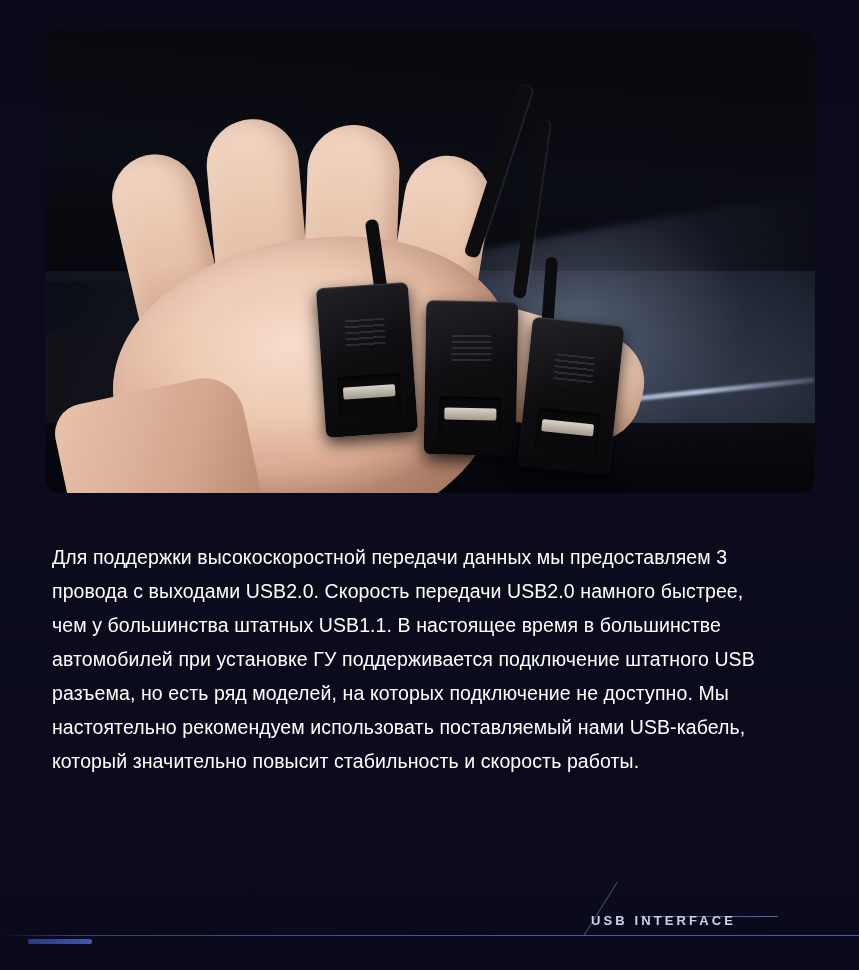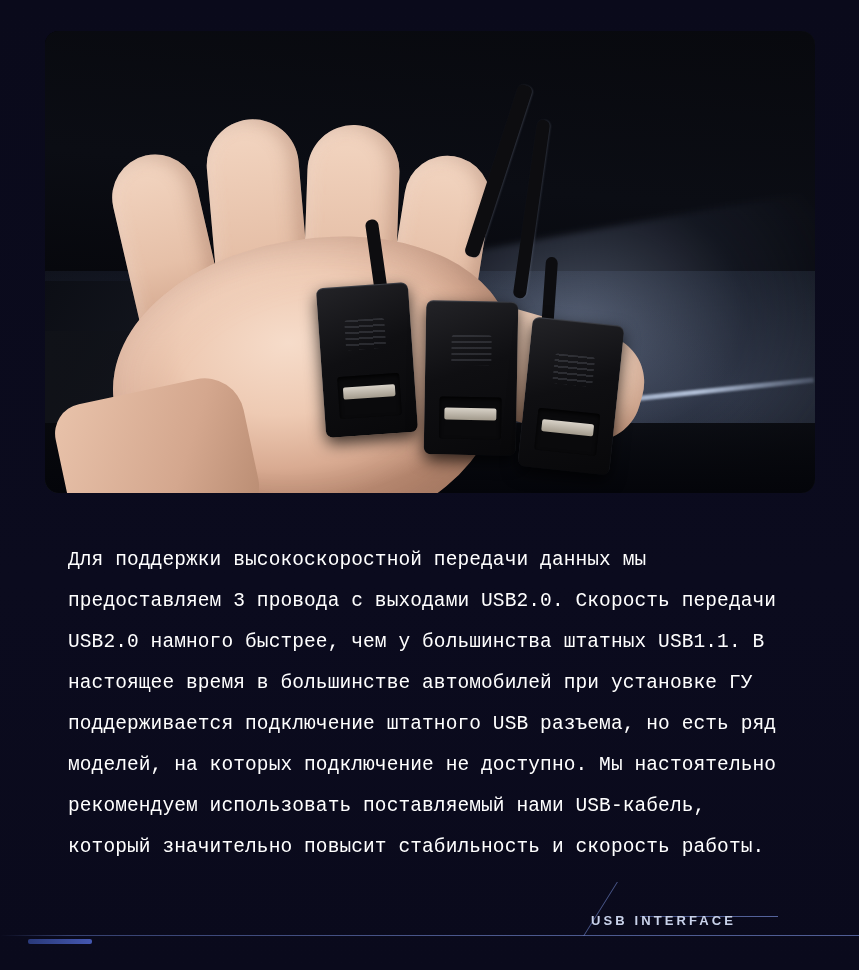--- a/index.html
+++ b/index.html
@@ -189,28 +189,28 @@
     width: 40px; height: 30px;
     background:
       repeating-linear-gradient(180deg, rgba(160,165,180,0.22) 0 2px, rgba(0,0,0,0) 2px 6px);
     border-radius: 3px;
     opacity: 0.8;
   }
 
   
   .copy {
     position: absolute;
-    left: 68px;
+    left: 52px;
     top: 540px;
     width: 728px;
     color: #ffffff;
     font-size: 19.5px;
-    line-height: 41px;
+    line-height: 34px;
     letter-spacing: 0.1px;
-    font-family: Liberation Mono, monospace;
+    font-family: Liberation Sans, sans-serif;
   }
 
   
   .footer {
     position: absolute;
     left: 0;
     bottom: 0;
     width: 778px;
     height: 86px;
   }

